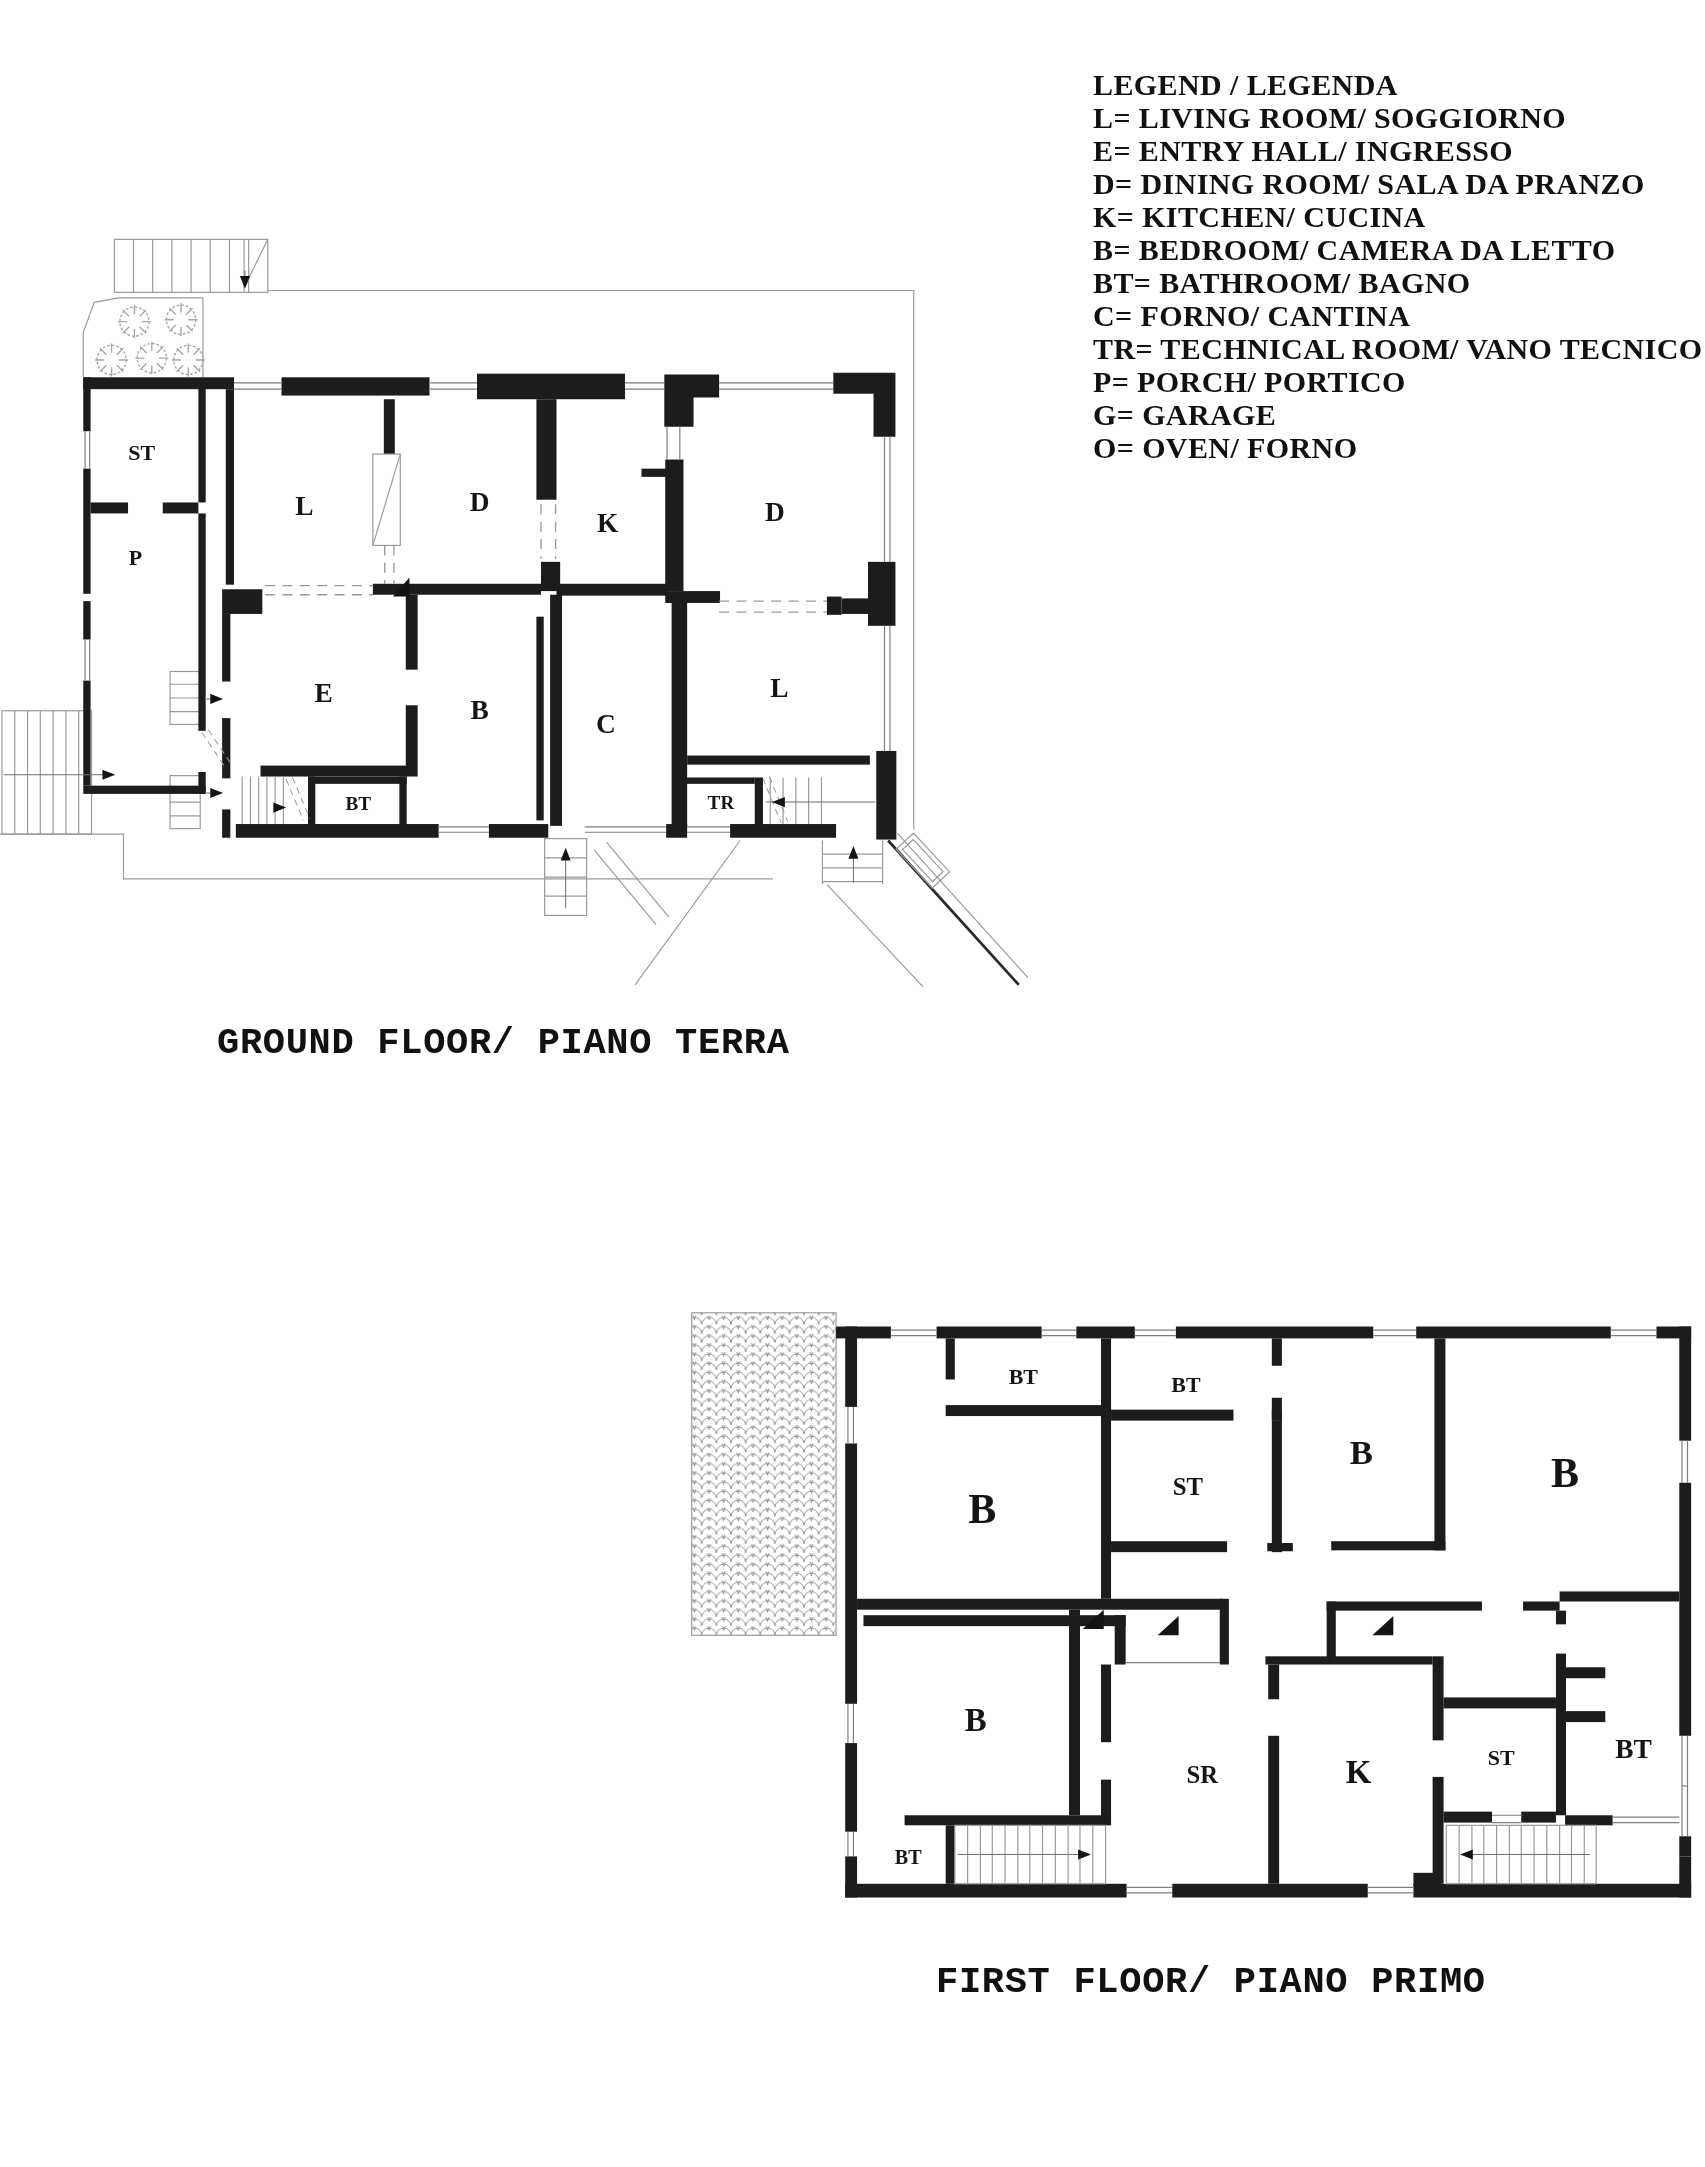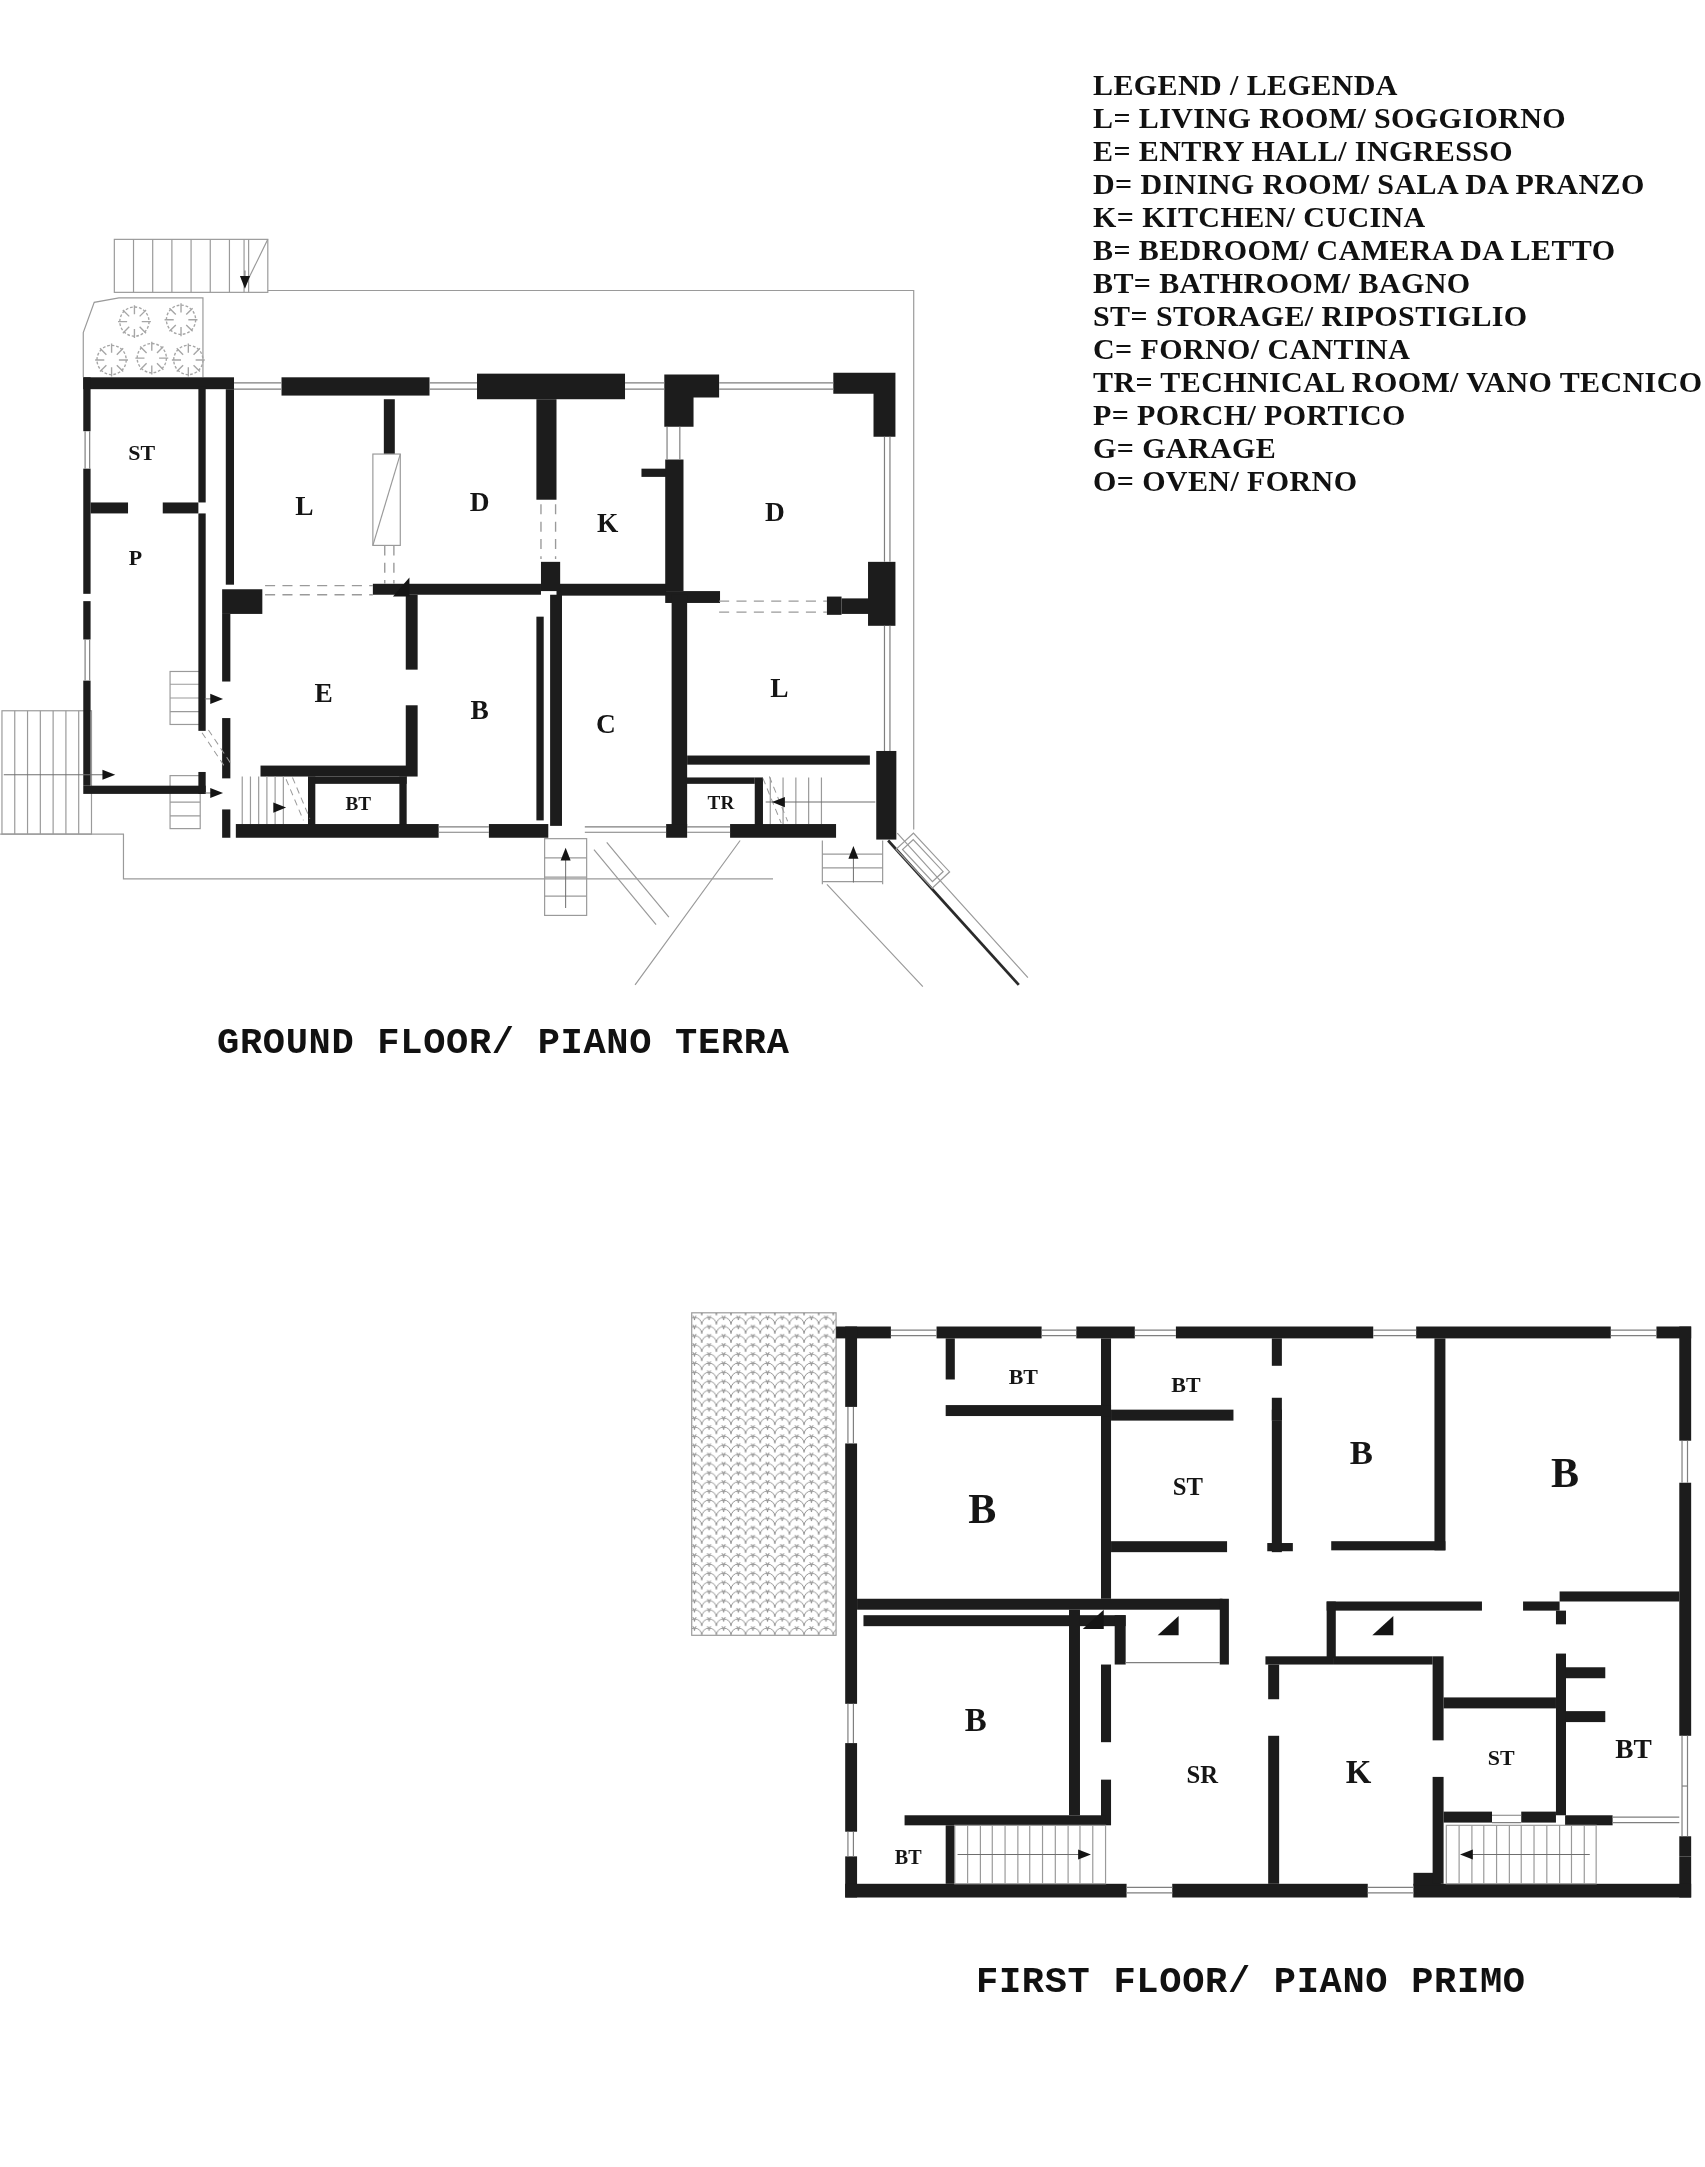--- a/index.html
+++ b/index.html
@@ -18,36 +18,35 @@
   .tree{stroke:#a6a6a6;stroke-width:1.5;fill:none;}
   .scl{stroke:#8a8a8a;stroke-width:1;fill:none;}
   .lbl{font-family:"Liberation Serif","DejaVu Serif",serif;font-weight:700;fill:#151515;
        text-anchor:middle;dominant-baseline:central;}
   
   .legend{position:absolute;left:1093px;top:68px;font-weight:700;font-size:30px;
           line-height:33px;color:#111;letter-spacing:0.4px;white-space:nowrap;}
   .floor-title{position:absolute;font-weight:700;font-size:37px;color:#111;
                letter-spacing:0.7px;white-space:nowrap;font-family:Liberation Mono, monospace;}
   #ground-title{left:217px;top:1022px;}
-  #first-title{left:976px;top:1961px;}
+  #first-title{left:936px;top:1961px;}
 </style>
 </head>
 <body>
 
 <div id="page">
 
   <div class="legend">
     <div>LEGEND / LEGENDA</div>
     <div>L= LIVING ROOM/ SOGGIORNO</div>
     <div>E= ENTRY HALL/ INGRESSO</div>
     <div>D= DINING ROOM/ SALA DA PRANZO</div>
     <div>K= KITCHEN/ CUCINA</div>
     <div>B= BEDROOM/ CAMERA DA LETTO</div>
     <div>BT= BATHROOM/ BAGNO</div>
-    <div>ST= STORAGE/ RIPOSTIGLIO</div>
     <div>C= FORNO/ CANTINA</div>
     <div>TR= TECHNICAL ROOM/ VANO TECNICO</div>
     <div>P= PORCH/ PORTICO</div>
     <div>G= GARAGE</div>
     <div>O= OVEN/ FORNO</div>
   </div>
 
   <div id="ground-title" class="floor-title">GROUND FLOOR/ PIANO TERRA</div>
   <div id="first-title" class="floor-title">FIRST FLOOR/ PIANO PRIMO</div>
 

